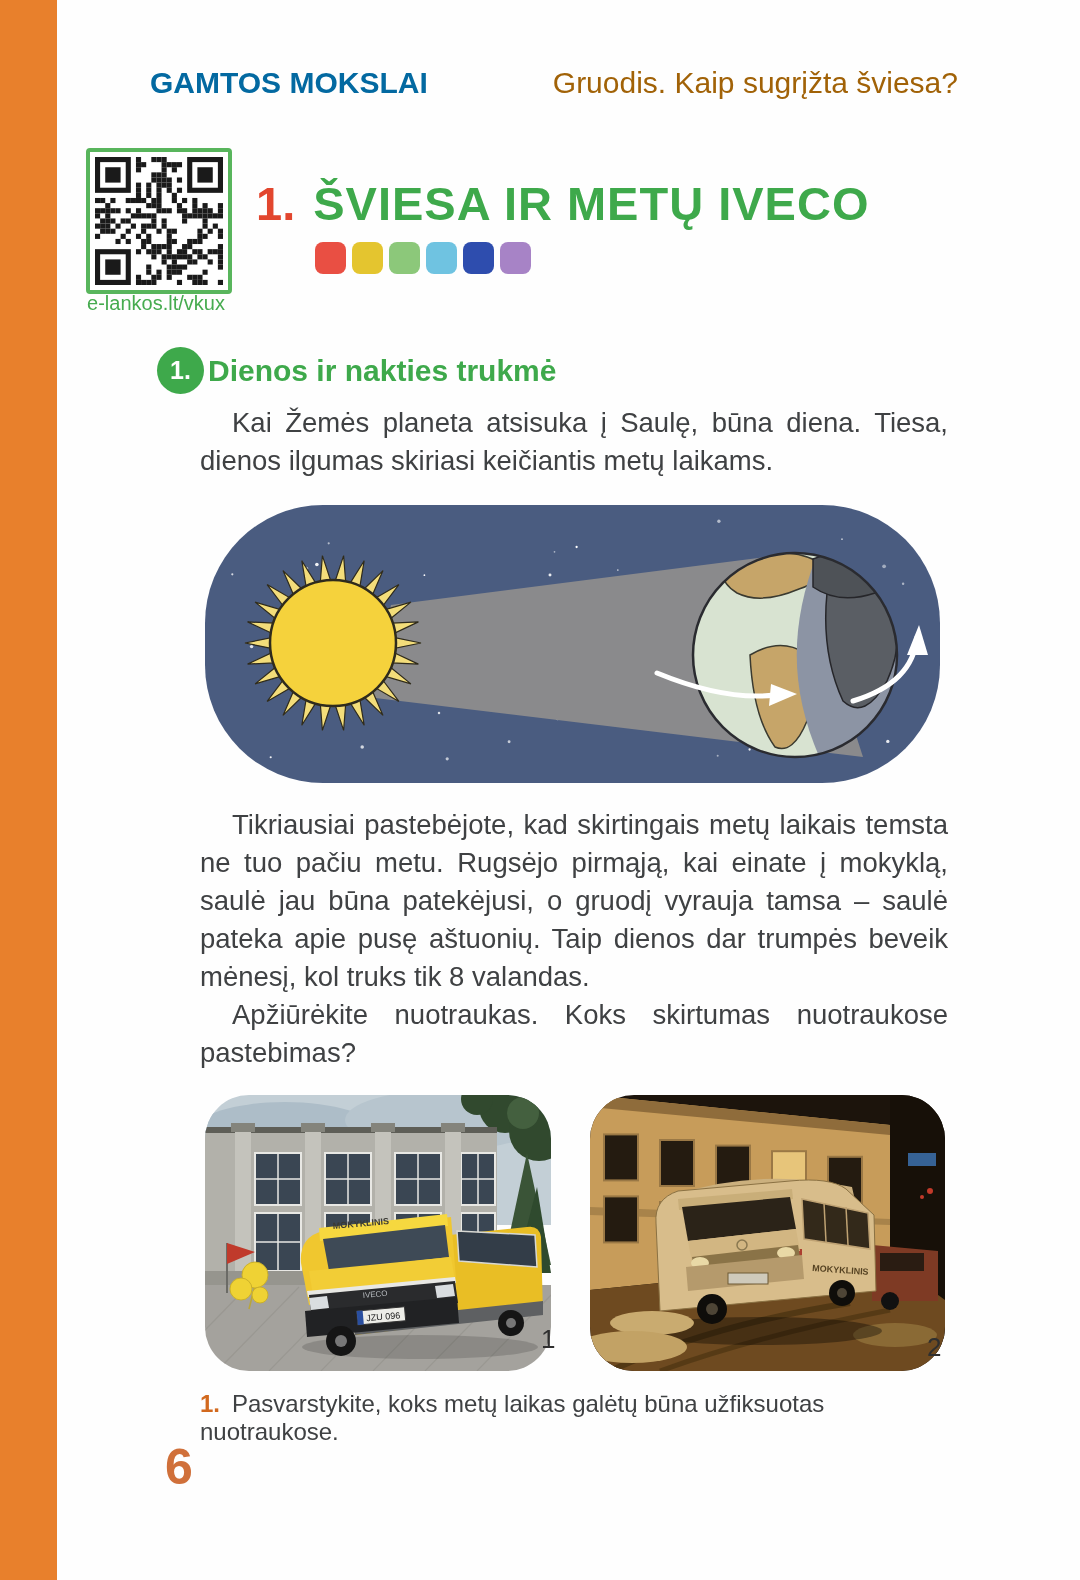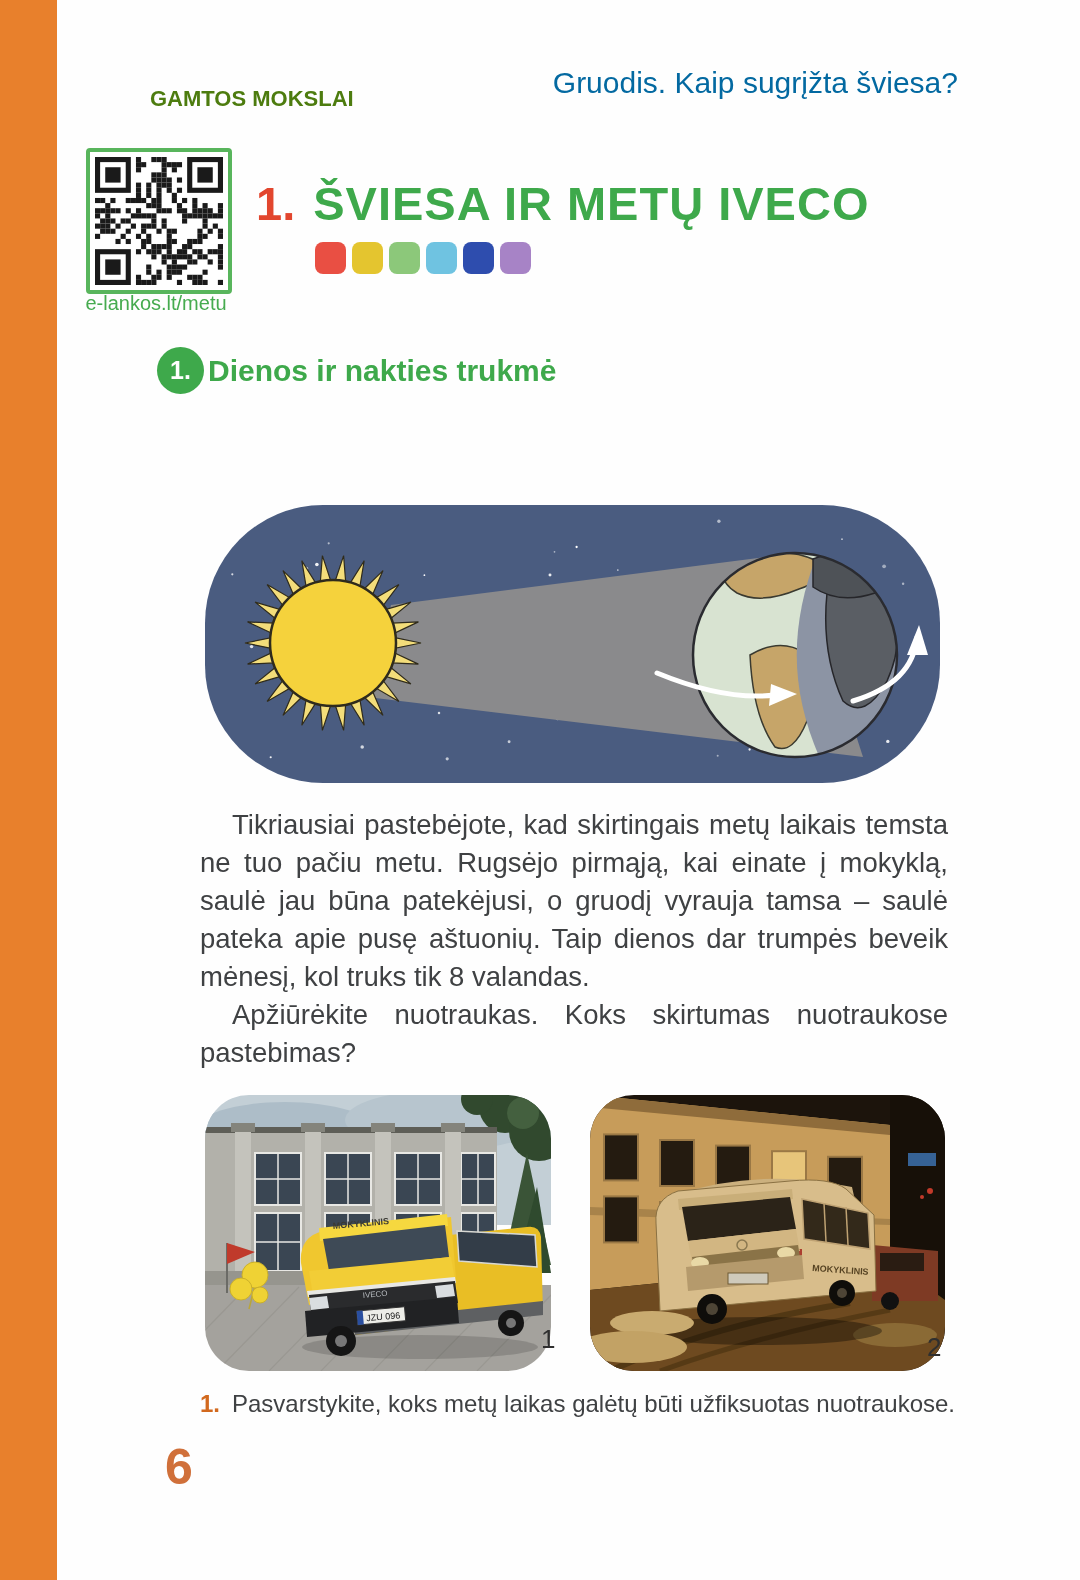--- a/index.html
+++ b/index.html
@@ -1,21 +1,21 @@
 <!DOCTYPE html>
 <html><head>
 <meta charset="utf-8">
 <style>
   html,body{margin:0;padding:0;background:#ffffff;}
   .page{position:relative;width:1080px;height:1580px;background:#fefefe;overflow:hidden;
         font-family:"Liberation Sans",sans-serif;color:#3f4143;}
   .orange-bar{position:absolute;left:0;top:0;width:57px;height:1580px;background:#e8802c;}
 
-  .header-left{position:absolute;left:150px;top:66px;font-size:22px;font-weight:bold;color:#4d7c0f;margin-top:20px;}
-  .header-right{position:absolute;right:122px;top:66px;font-size:30px;font-weight:500;color:#0369a1;}
+  .header-left{position:absolute;left:150px;top:66px;font-size:30px;font-weight:bold;color:#0369a1;}
+  .header-right{position:absolute;right:122px;top:66px;font-size:30px;font-weight:500;color:#a16207;}
 
   .qr-box{position:absolute;left:86px;top:148px;width:128px;height:128px;background:#fff;
           border:4px solid #58b55c;border-radius:4px;padding:5px;}
   .qr-box svg{width:100%;height:100%;display:block;}
   .qr-caption{position:absolute;left:56px;top:292px;width:200px;text-align:center;
               font-size:20px;color:#46ab4f;}
 
   .title-row{position:absolute;left:256px;top:176px;display:flex;align-items:baseline;}
   .title-number{font-size:47px;font-weight:bold;color:#e2462e;margin-right:18px;}
   .title-text{font-size:47px;font-weight:bold;color:#3ea94b;letter-spacing:1px;}
@@ -266,40 +266,43 @@
         <rect x="1" y="1" width="5" height="5" fill="#ffffff"></rect>
         <rect x="2" y="2" width="3" height="3" fill="#1a1a1a"></rect>
         <rect x="18" y="0" width="7" height="7" fill="#1a1a1a"></rect>
         <rect x="19" y="1" width="5" height="5" fill="#ffffff"></rect>
         <rect x="20" y="2" width="3" height="3" fill="#1a1a1a"></rect>
         <rect x="0" y="18" width="7" height="7" fill="#1a1a1a"></rect>
         <rect x="1" y="19" width="5" height="5" fill="#ffffff"></rect>
         <rect x="2" y="20" width="3" height="3" fill="#1a1a1a"></rect>
       </svg>
   </div>
-  <div class="qr-caption">e-lankos.lt/metu</div>
+  <div class="qr-caption">e-lankos.lt/vkux</div>
 
   <div class="title-row">
     <span class="title-number">1.</span>
     <span class="title-text">ŠVIESA IR METŲ IVECO</span>
   </div>
   <div class="title-squares">
     <span style="background: rgb(233, 79, 67);"></span>
     <span style="background: rgb(228, 197, 47);"></span>
     <span style="background: rgb(140, 200, 122);"></span>
     <span style="background: rgb(111, 195, 225);"></span>
     <span style="background: rgb(46, 77, 174);"></span>
     <span style="background: rgb(167, 131, 198);"></span>
   </div>
 
   <div class="section-row">
     <div class="section-badge">1.</div>
     <div class="section-heading">Dienos ir nakties trukmė</div>
   </div>
 
+  <div class="body-text p1">
+    <p>Kai Žemės planeta atsisuka į Saulę, būna diena. Tiesa, dienos ilgumas skiriasi keičiantis metų laikams.</p>
+  </div>
 
   <div class="illustration">
     <svg viewBox="0 0 735 278">
       <g id="stars">
           <circle cx="242.2" cy="253.8" r="1.60" fill="#ffffff" opacity="0.67"></circle>
           <circle cx="349.5" cy="46.8" r="0.87" fill="#ffffff" opacity="0.56"></circle>
           <circle cx="604.7" cy="201.1" r="1.14" fill="#ffffff" opacity="0.46"></circle>
           <circle cx="27.3" cy="69.3" r="1.09" fill="#ffffff" opacity="0.78"></circle>
           <circle cx="653.5" cy="117.8" r="1.29" fill="#ffffff" opacity="0.88"></circle>
           <circle cx="65.7" cy="252.2" r="1.06" fill="#ffffff" opacity="0.92"></circle>
@@ -568,18 +571,18 @@
         <ellipse cx="62" cy="228" rx="42" ry="12" fill="#c9ab70"></ellipse>
       </g>
       <ellipse cx="42" cy="252" rx="55" ry="16" fill="#c2a265"></ellipse>
     </svg>
   </div>
 
   <div class="fig-label fig-label-1">1</div>
   <div class="fig-label fig-label-2">2</div>
 
   <div class="task-row">
-    <span class="task-number">1.</span><span class="task-text">Pasvarstykite, koks metų laikas galėtų būti užfiksuotas nuotraukose.</span>
+    <span class="task-number">1.</span><span class="task-text">Pasvarstykite, koks metų laikas galėtų būna užfiksuotas nuotraukose.</span>
   </div>
 
   <div class="page-number">6</div>
 
 </div>
 
 </body></html>

